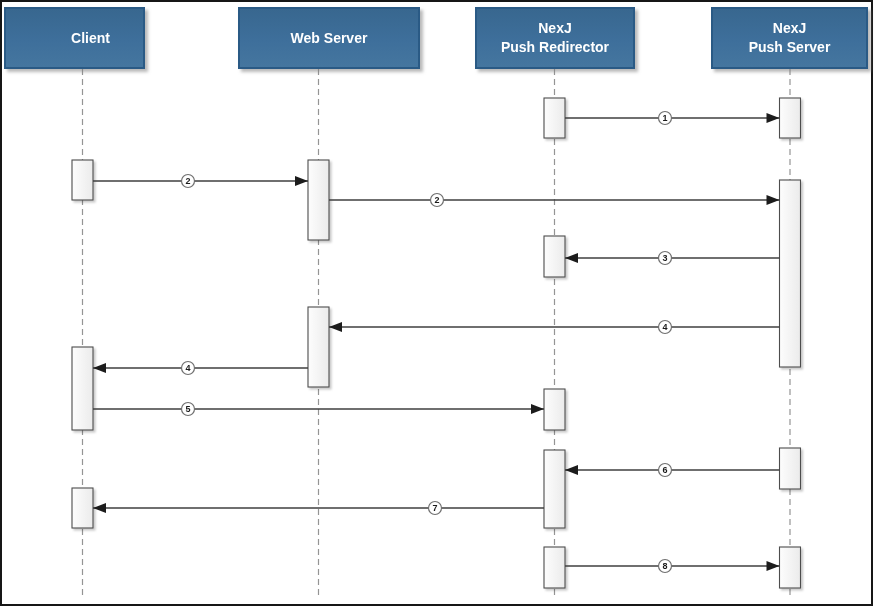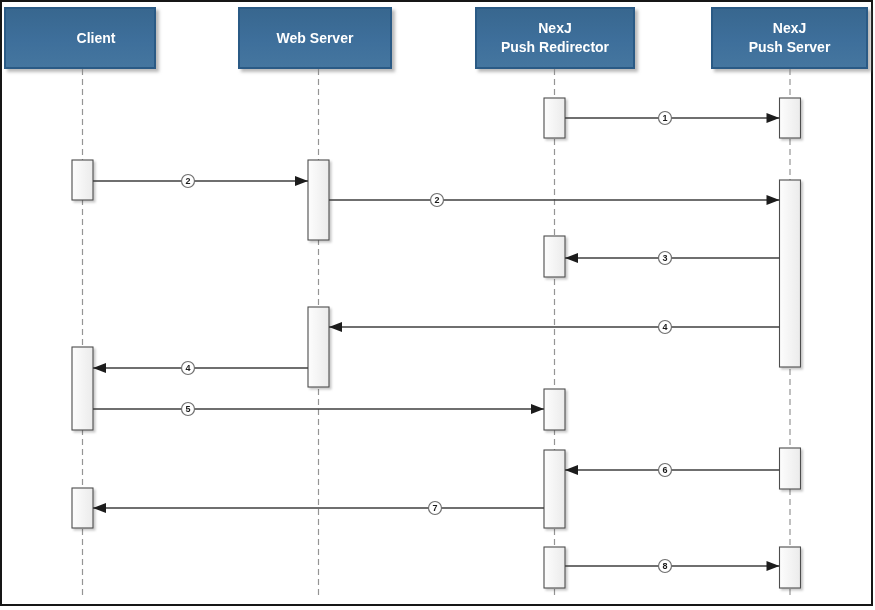--- a/index.html
+++ b/index.html
@@ -36,22 +36,22 @@
     justify-content: center;
   }
   .actor-label {
     color: #ffffff;
     font-weight: bold;
     font-size: 14px;
     line-height: 1.35;
     text-align: center;
     white-space: pre-line;
   }
-  .actor-client      { left: 4px;   width: 152px; padding-left: 32px; }
-  .actor-web-server  { left: 238px; width: 154px; }
+  .actor-client      { left: 4px;   width: 141px; padding-left: 32px; }
+  .actor-web-server  { left: 238px; width: 182px; }
   .actor-redirector  { left: 475px; width: 160px; }
   .actor-push-server { left: 711px; width: 157px; }
 
   .lifeline {
     stroke: #949494;
     stroke-width: 1.2;
     stroke-dasharray: 6 4;
     fill: none;
   }
   .act {

